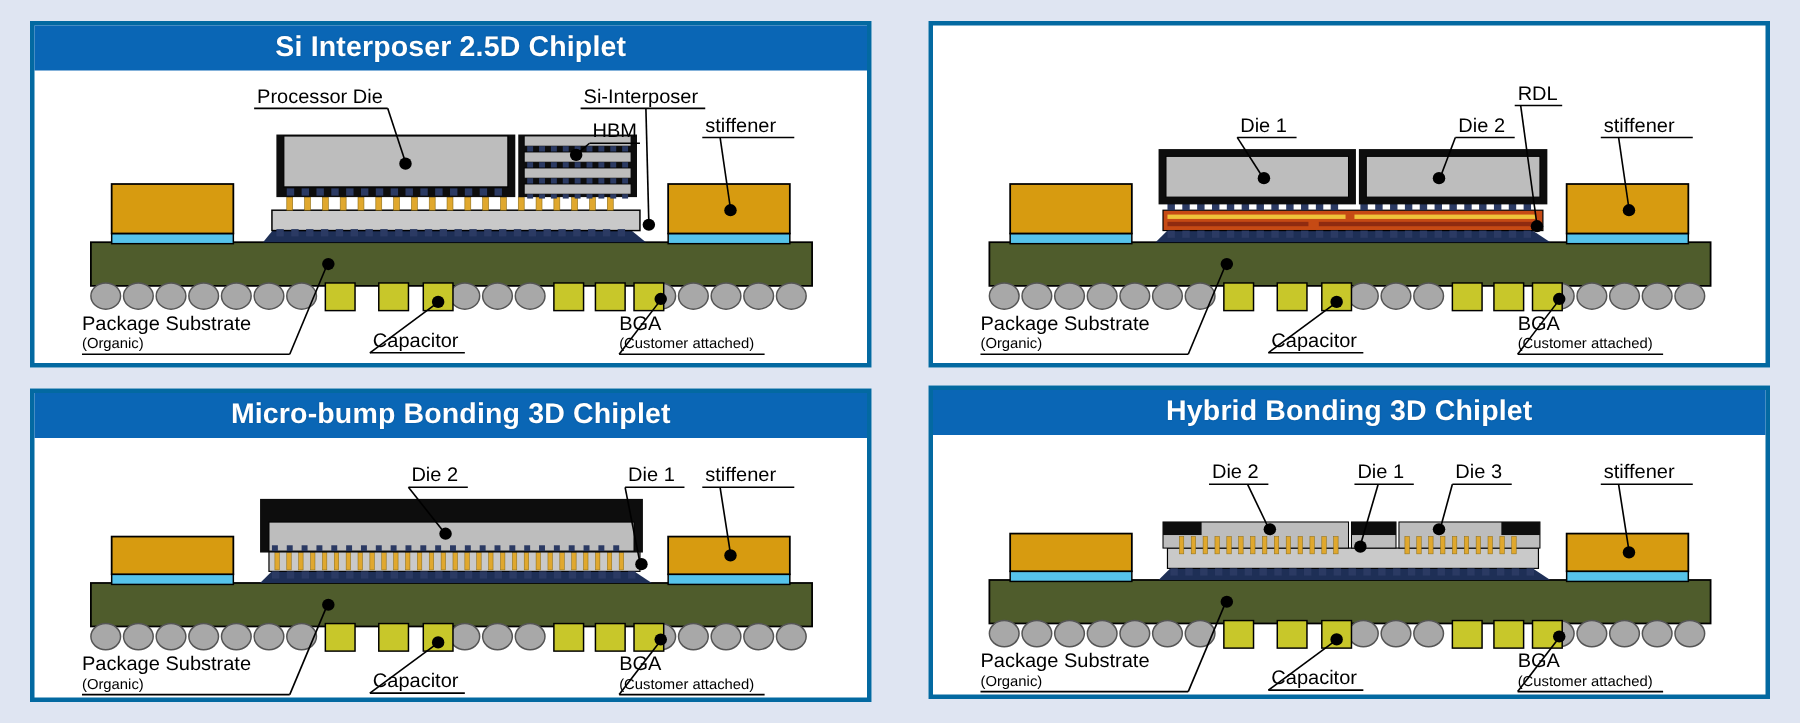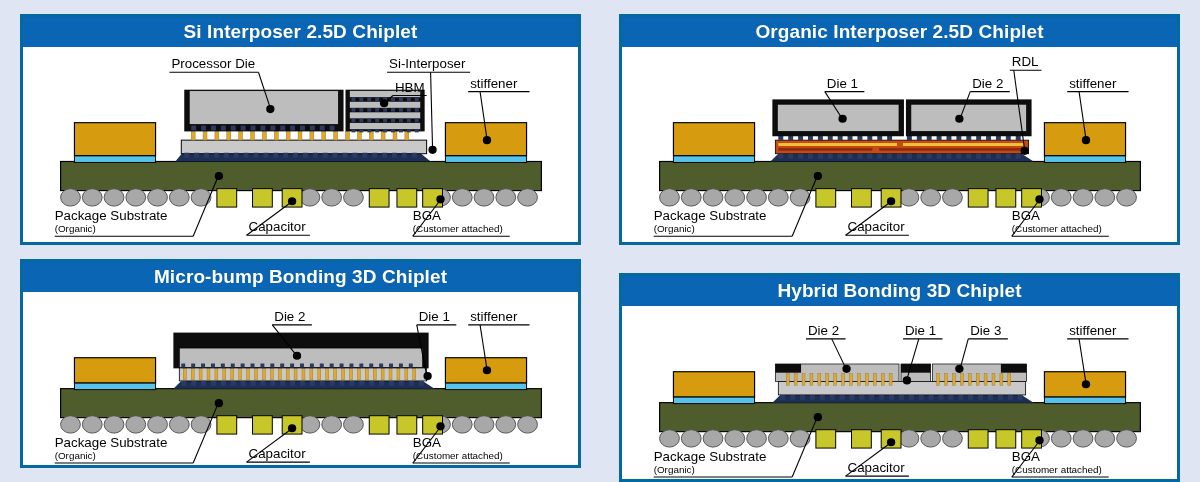--- a/index.html
+++ b/index.html
@@ -271,21 +271,20 @@
           <text class="lbl-sm" x="394" y="191">(Customer attached)</text>
           <line class="uline" x1="394" y1="195" x2="492" y2="195"></line>
           <path class="leader" d="M394 195 L421 159"></path>
           <circle class="dot" cx="422" cy="157" r="4.2"></circle>
         </g>
       </svg>
     </div>
   </div>
 
   <div class="panel" style="left:619px; top:14px; width:561px; height:231px;">
-    <div class="panel-title">Organic Interposer 2.5D Chiplet</div>
     <div class="stage">
       <svg viewBox="0 0 561 201" preserveAspectRatio="none">
         <rect x="38" y="118" width="486" height="30" fill="#4f5c2c" stroke="#000" stroke-width="1.2"></rect>
         <g>
           <g fill="#a8a8a8" stroke="#555" stroke-width="1">
             <ellipse cx="48" cy="155" rx="10" ry="9"></ellipse>
               <ellipse cx="70" cy="155" rx="10" ry="9"></ellipse>
             <ellipse cx="92" cy="155" rx="10" ry="9"></ellipse>
               <ellipse cx="114" cy="155" rx="10" ry="9"></ellipse>
             <ellipse cx="136" cy="155" rx="10" ry="9"></ellipse>
@@ -609,21 +608,21 @@
           <text class="lbl" x="394" y="160">BGA</text>
           <text class="lbl-sm" x="394" y="173">(Customer attached)</text>
           <line class="uline" x1="394" y1="177" x2="492" y2="177"></line>
           <path class="leader" d="M394 177 L421 141"></path>
           <circle class="dot" cx="422" cy="139" r="4.2"></circle>
         </g>
       </svg>
     </div>
   </div>
 
-  <div class="panel" style="left:619px; top:273px; width:561px; height:209px;">
+  <div class="panel" style="left:619px; top:257px; width:561px; height:209px;">
     <div class="panel-title">Hybrid Bonding 3D Chiplet</div>
     <div class="stage">
       <svg viewBox="0 0 561 179" preserveAspectRatio="none">
         <rect x="38" y="100" width="486" height="30" fill="#4f5c2c" stroke="#000" stroke-width="1.2"></rect>
         <g>
           <g fill="#a8a8a8" stroke="#555" stroke-width="1">
             <ellipse cx="48" cy="137" rx="10" ry="9"></ellipse>
               <ellipse cx="70" cy="137" rx="10" ry="9"></ellipse>
             <ellipse cx="92" cy="137" rx="10" ry="9"></ellipse>
               <ellipse cx="114" cy="137" rx="10" ry="9"></ellipse>

